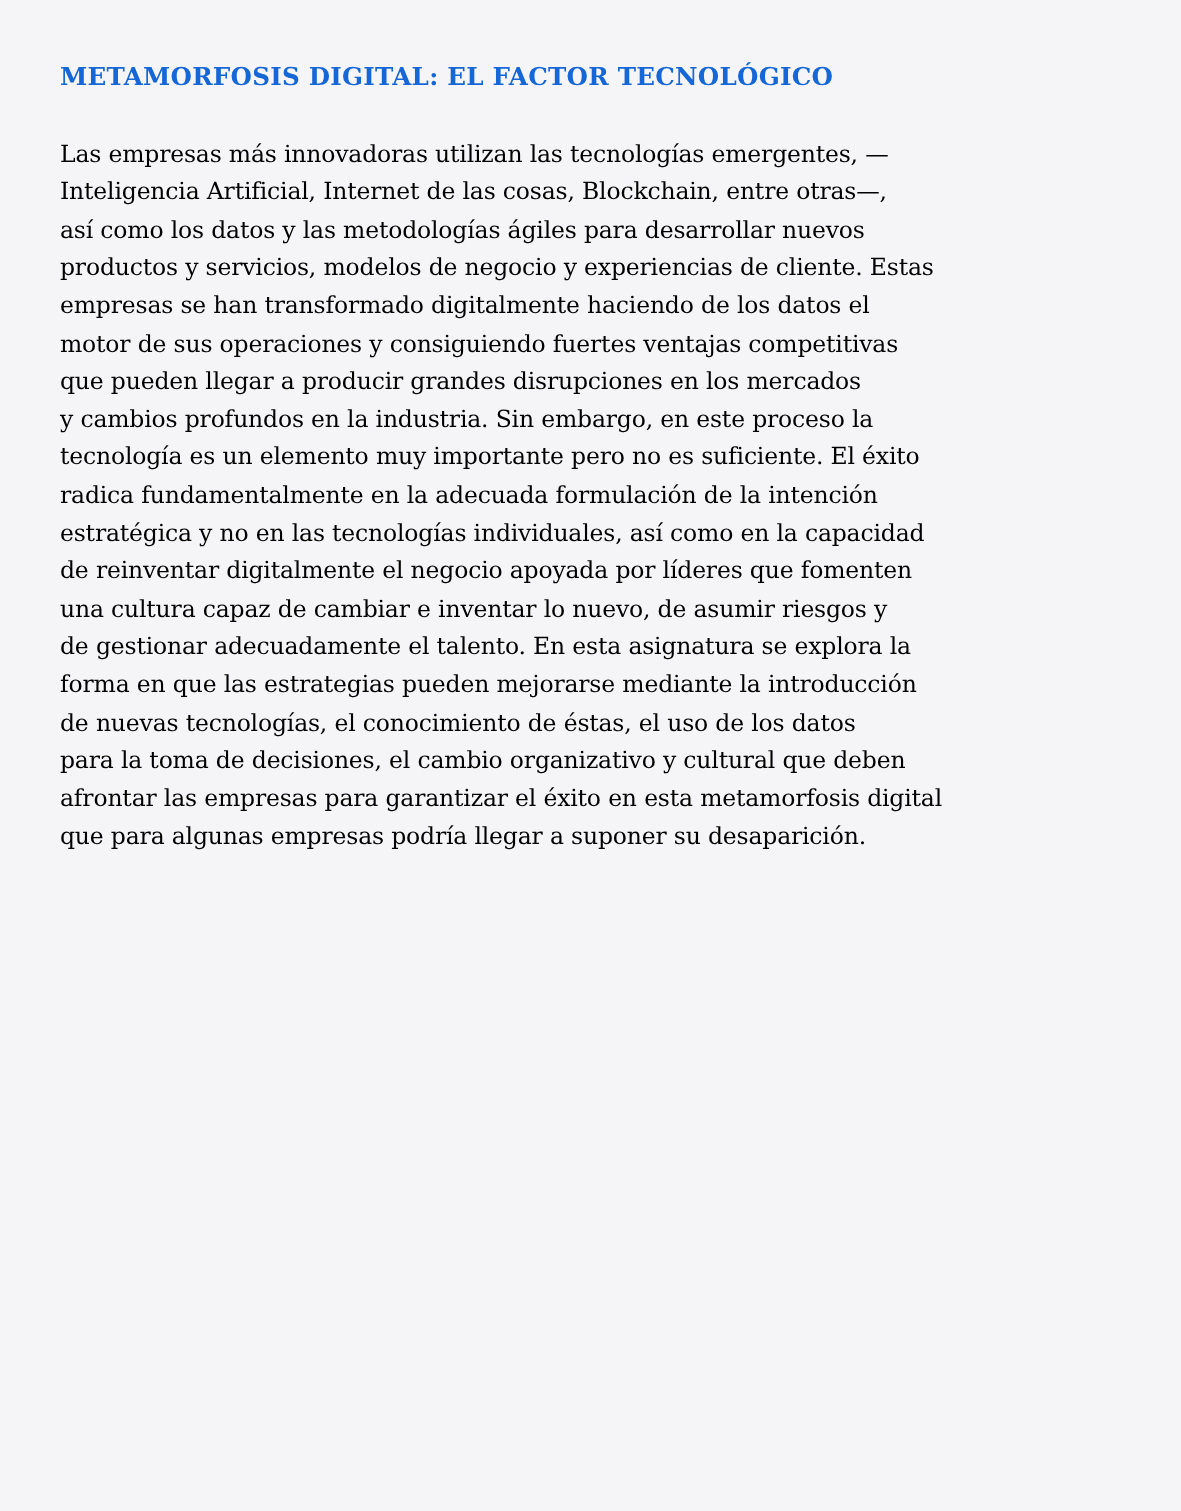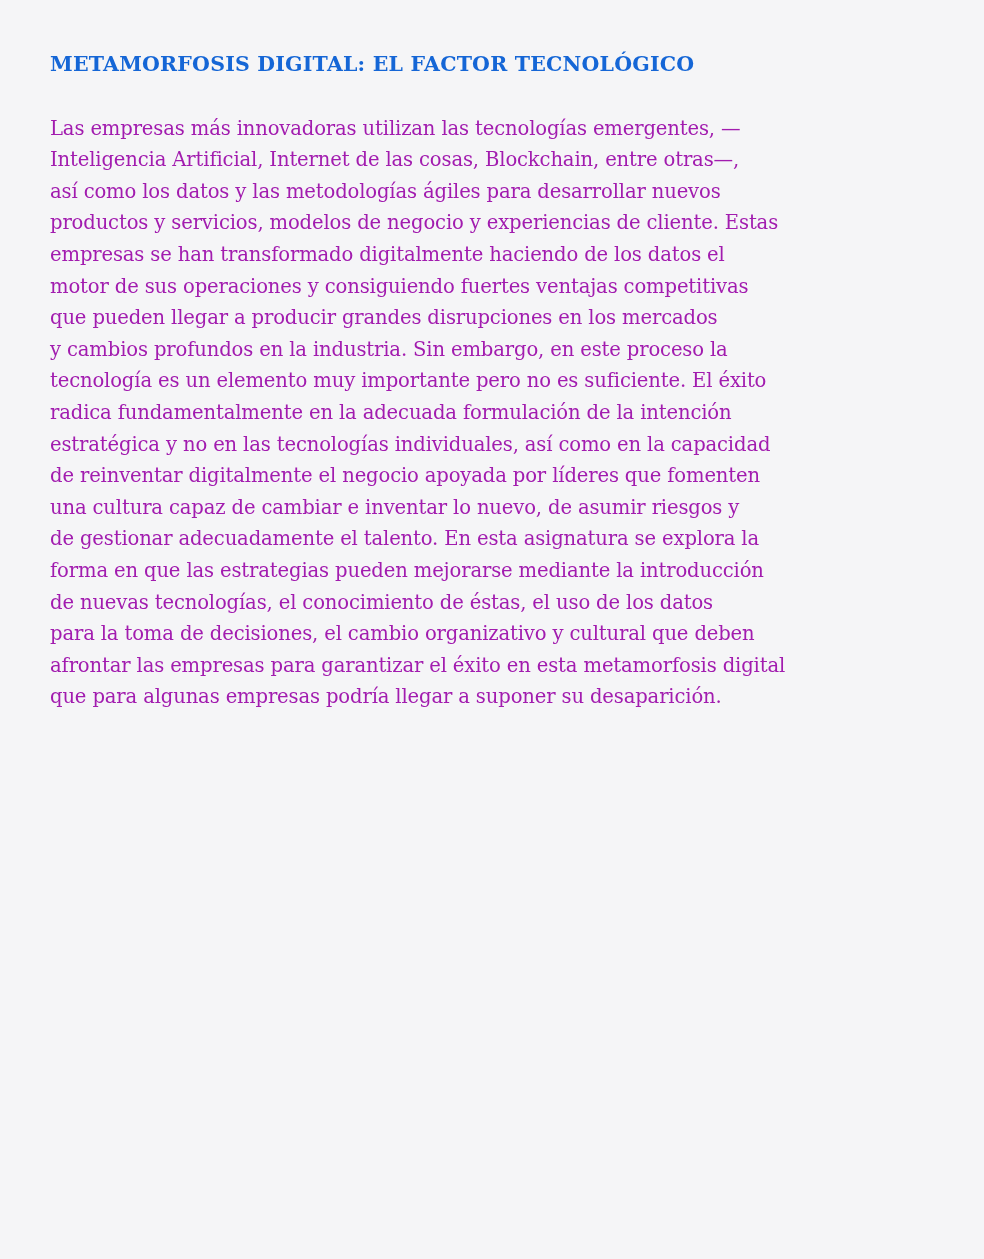--- a/index.html
+++ b/index.html
@@ -23,21 +23,21 @@
   .doc-title {
     color: #1566d6;
     font-family: "DejaVu Serif", serif;
     font-weight: bold;
     font-size: 20.5px;
     letter-spacing: 0.2px;
     margin: 0 0 36px 0;
     line-height: 1.2;
   }
   .doc-body {
-    color: #a21caf;
+    color: #000000;
     font-family: "DejaVu Serif", serif;
     font-size: 19.6px;
     line-height: 31.6px;
     white-space: pre-line;
     max-width: 912px;
     margin: 0;
     letter-spacing: -0.15px;
   }
 </style>
 </head>

